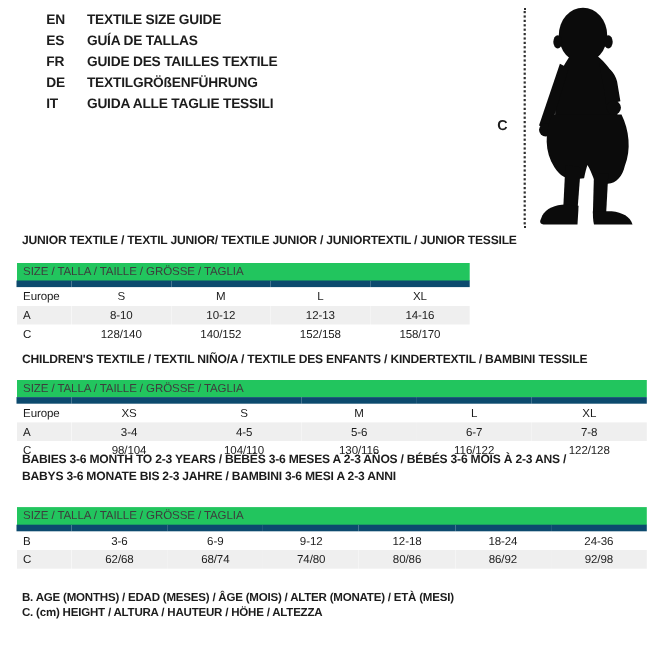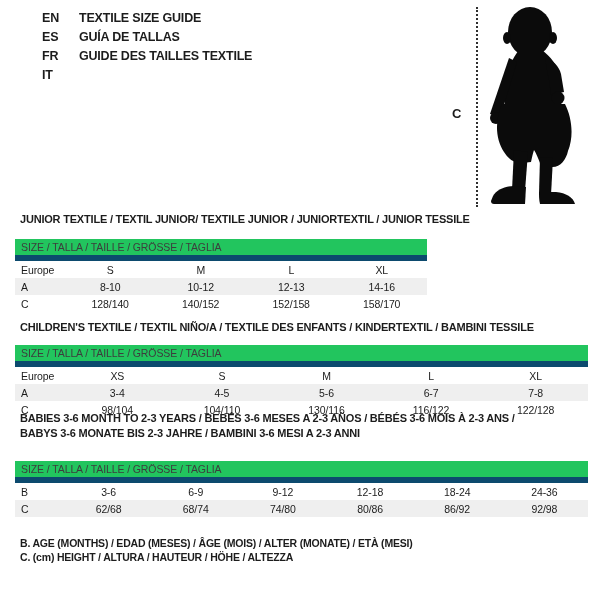--- a/index.html
+++ b/index.html
@@ -53,21 +53,26 @@
   </div>
   <div class="lang-row">
     <span class="lang-code">ES</span>
     <span class="lang-name">GUÍA DE TALLAS</span>
   </div>
   <div class="lang-row">
     <span class="lang-code">FR</span>
     <span class="lang-name">GUIDE DES TAILLES TEXTILE</span>
   </div>
   <div class="lang-row">
+    <span class="lang-code">DE</span>
+    <span class="lang-name">TEXTILGRÖßENFÜHRUNG</span>
+  </div>
+  <div class="lang-row">
     <span class="lang-code">IT</span>
+    <span class="lang-name">GUIDA ALLE TAGLIE TESSILI</span>
   </div>
 </div>
 
 <span class="abs measure-label">C</span>
 <div class="abs measure-line"></div>
 <svg class="abs baby-svg" width="105" height="205" viewBox="0 0 105 205" fill="#0b0b0b" xmlns="http://www.w3.org/2000/svg">
 
   <ellipse cx="43" cy="30" rx="22" ry="25"></ellipse>
   <ellipse cx="20" cy="36" rx="4" ry="6"></ellipse>
   <ellipse cx="66" cy="36" rx="4" ry="6"></ellipse>

